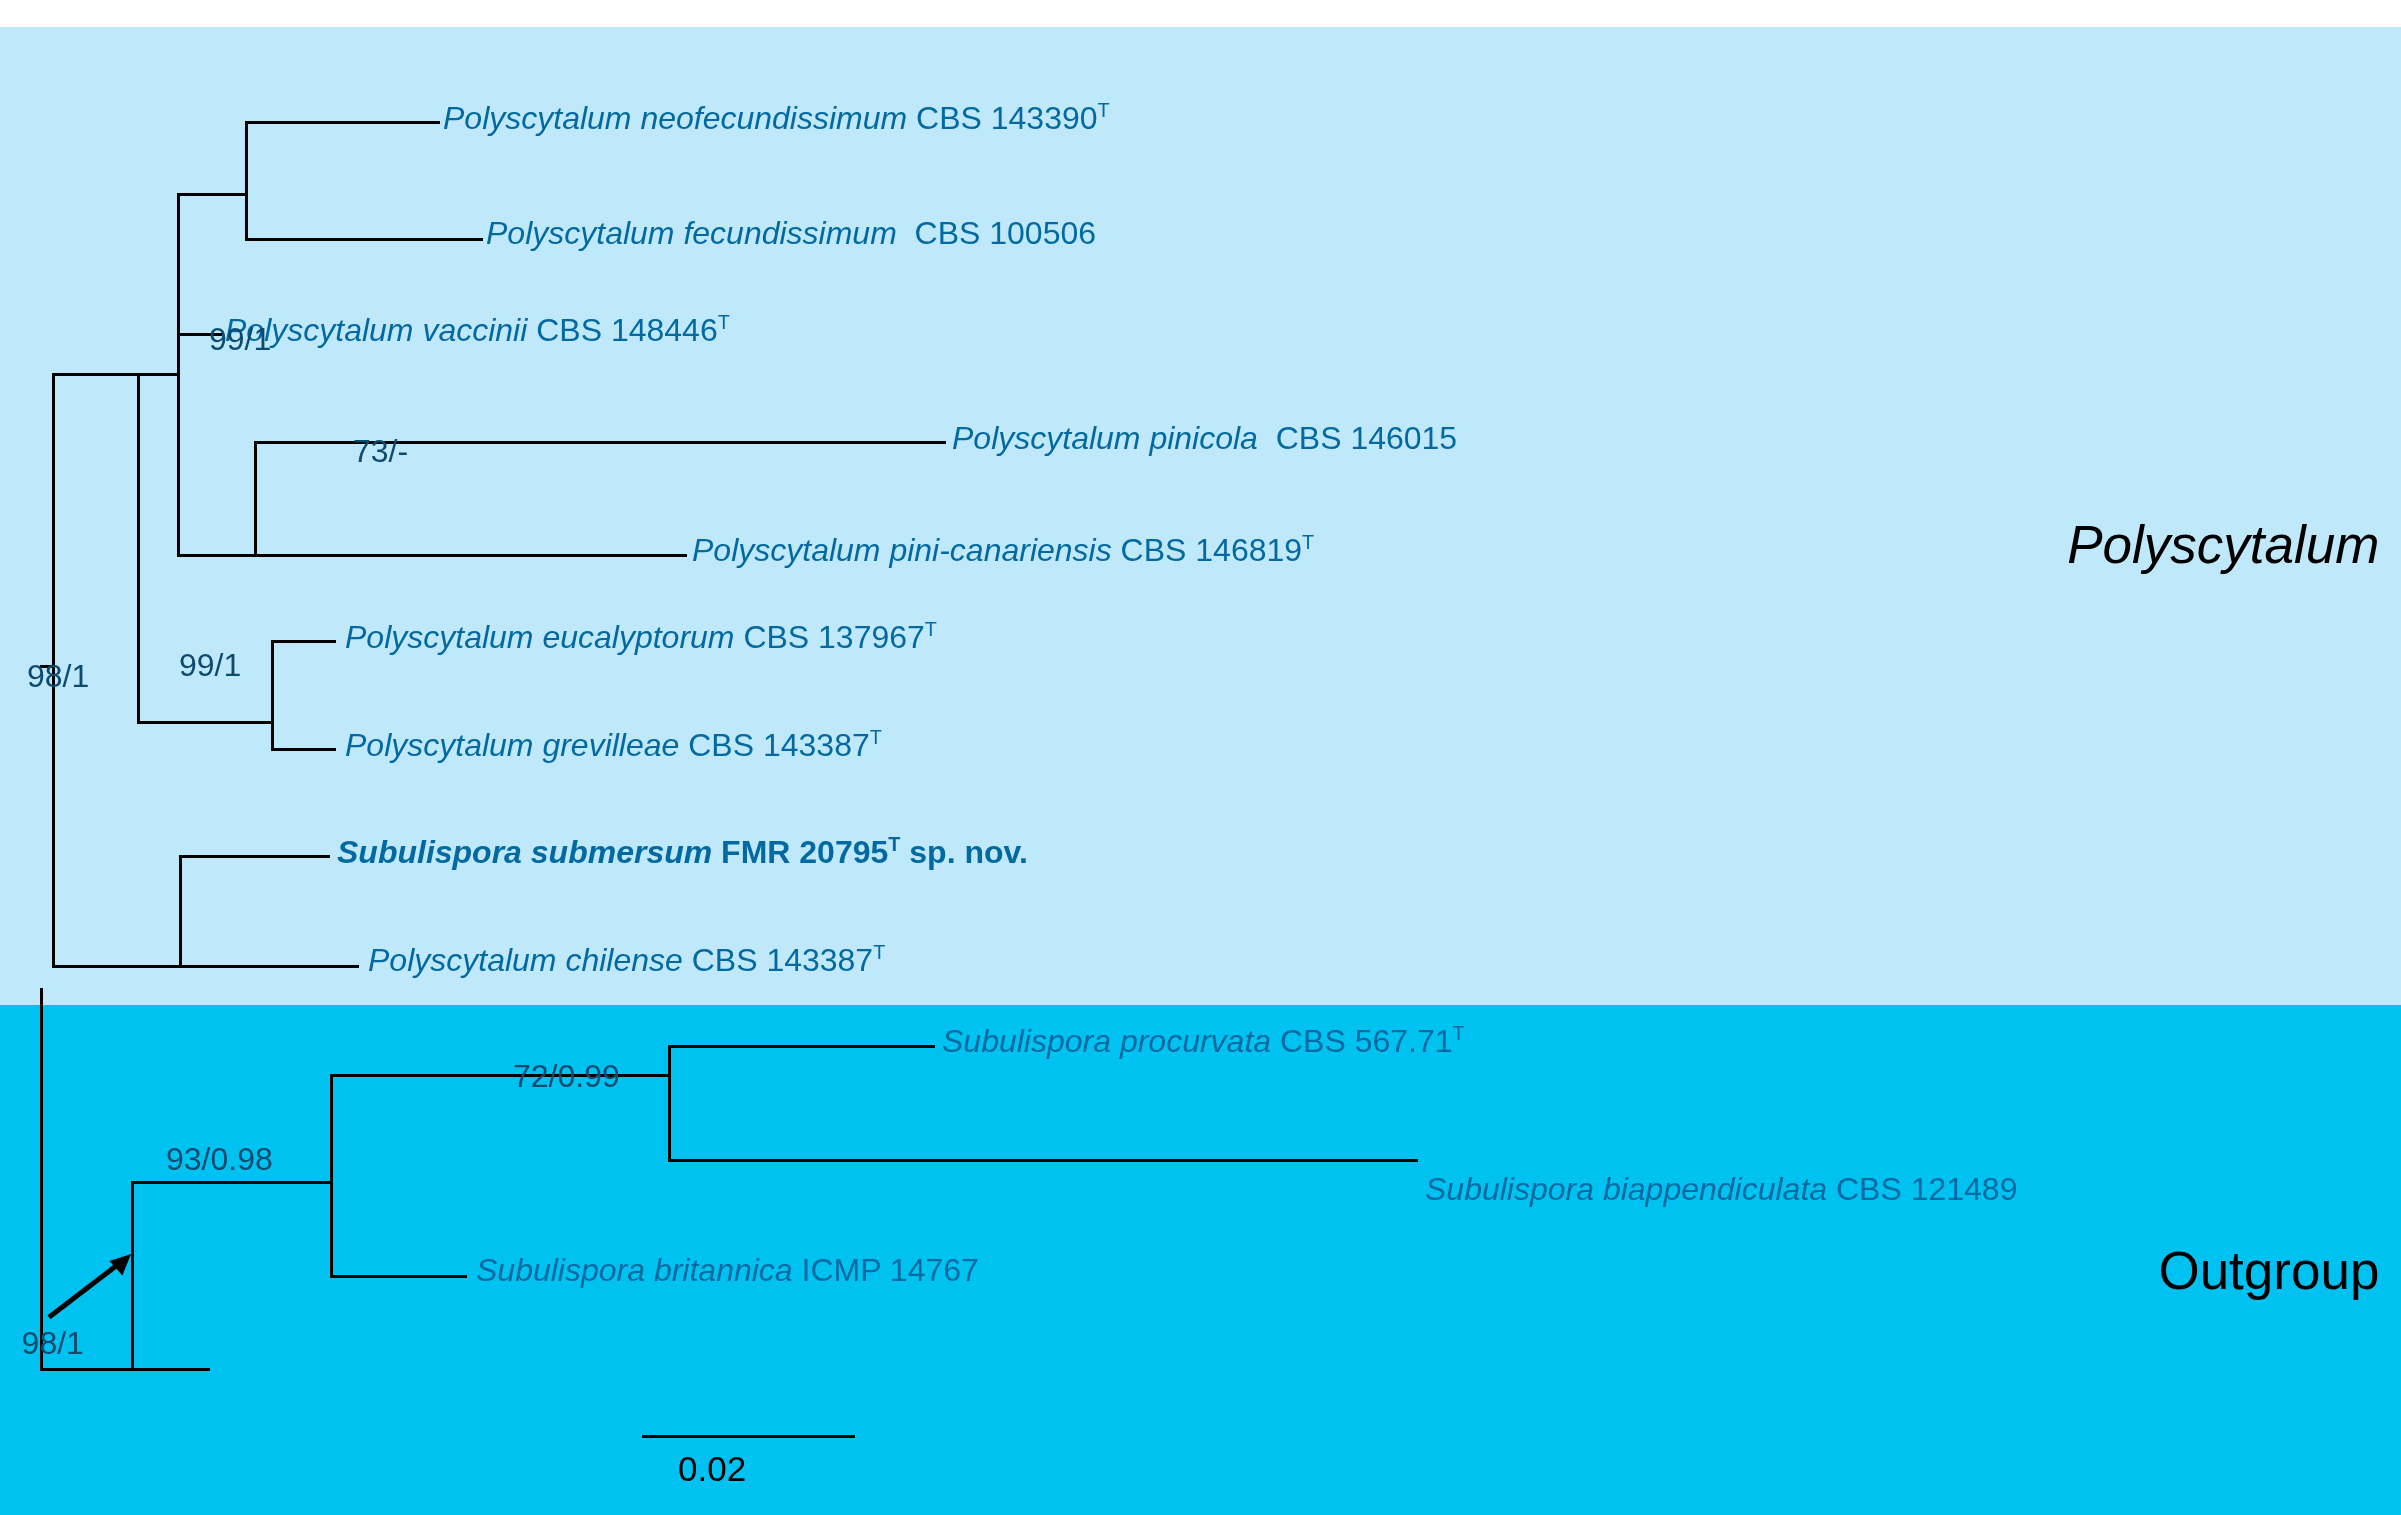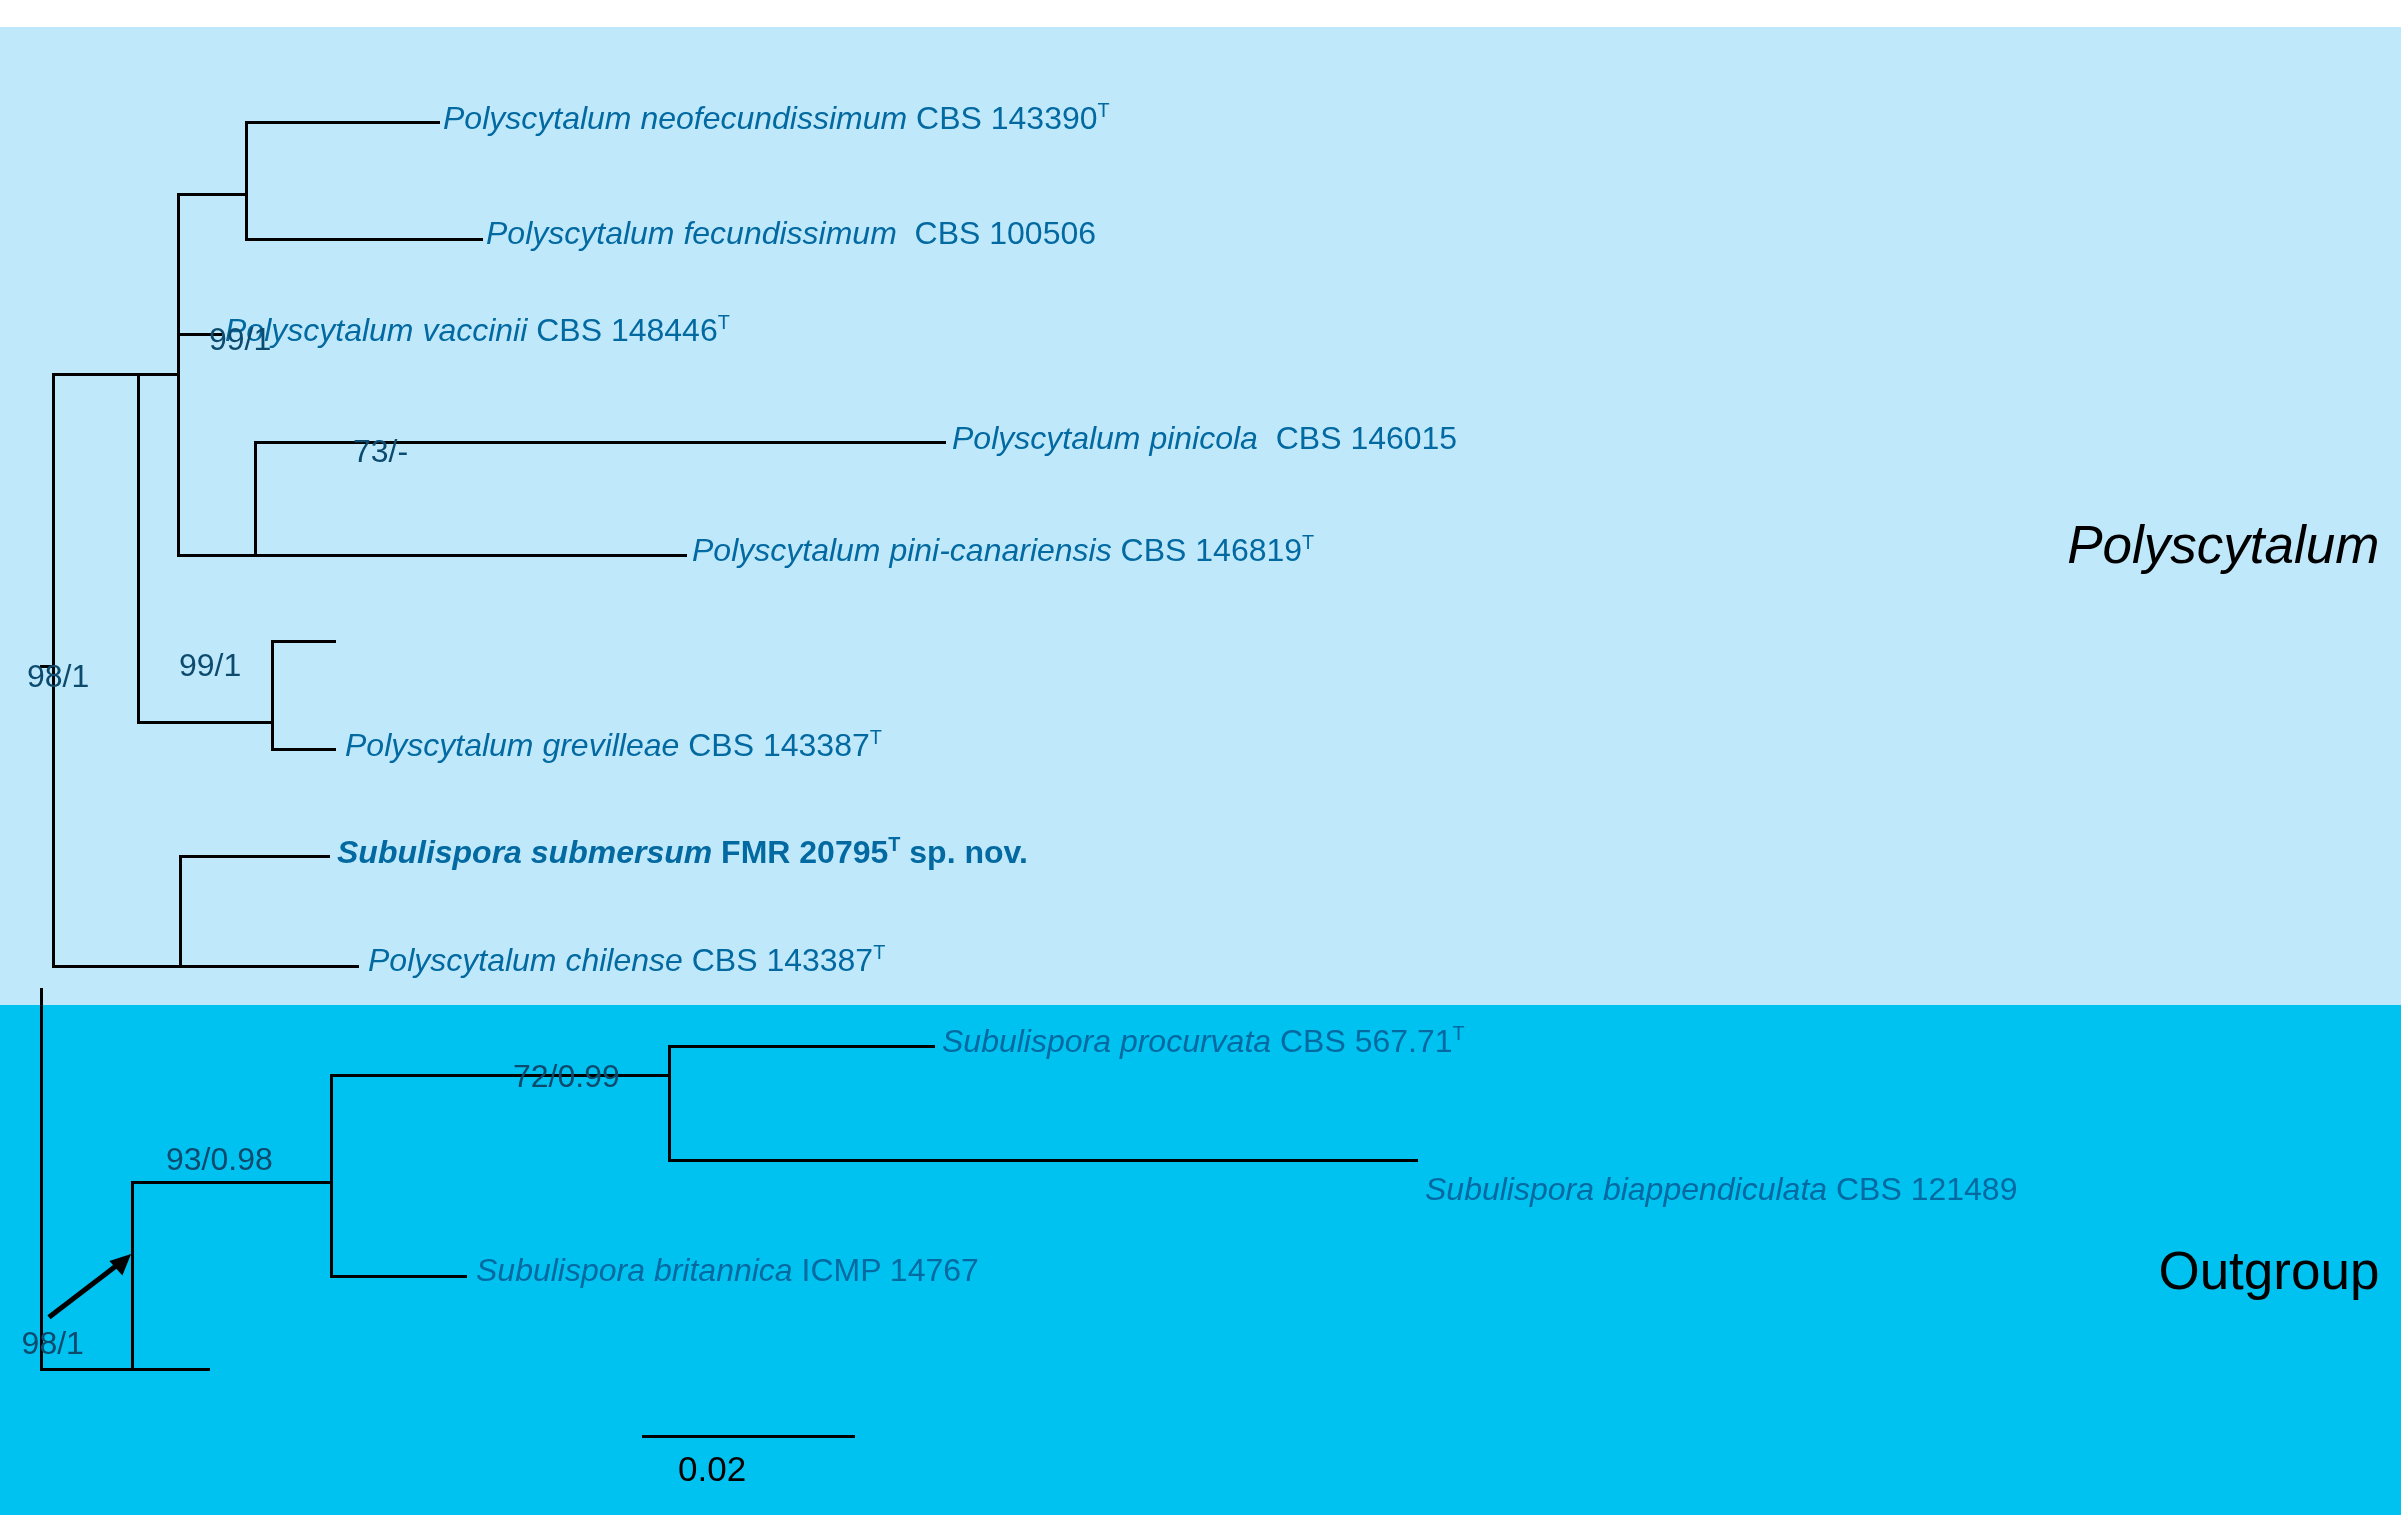--- a/index.html
+++ b/index.html
@@ -199,20 +199,24 @@
   <div class="taxon" style="left:952px; top:421px;">
     <span class="sp">Polyscytalum pinicola</span>&nbsp;
     <span class="strain">CBS 146015</span><sup></sup>
   </div>
 
   <div class="taxon" style="left:692px; top:533px;">
     <span class="sp">Polyscytalum pini-canariensis</span>
     <span class="strain">CBS 146819</span><sup>T</sup>
   </div>
 
+  <div class="taxon" style="left:345px; top:620px;">
+    <span class="sp">Polyscytalum eucalyptorum</span>
+    <span class="strain">CBS 137967</span><sup>T</sup>
+  </div>
 
   <div class="taxon" style="left:345px; top:728px;">
     <span class="sp">Polyscytalum grevilleae</span>
     <span class="strain">CBS 143387</span><sup>T</sup>
   </div>
 
   <div class="taxon bold" style="left:337px; top:835px;">
     <span class="sp">Subulispora submersum</span>
     <span class="strain">FMR 20795</span><sup>T</sup><span class="strain"> sp. nov.</span>
   </div>

